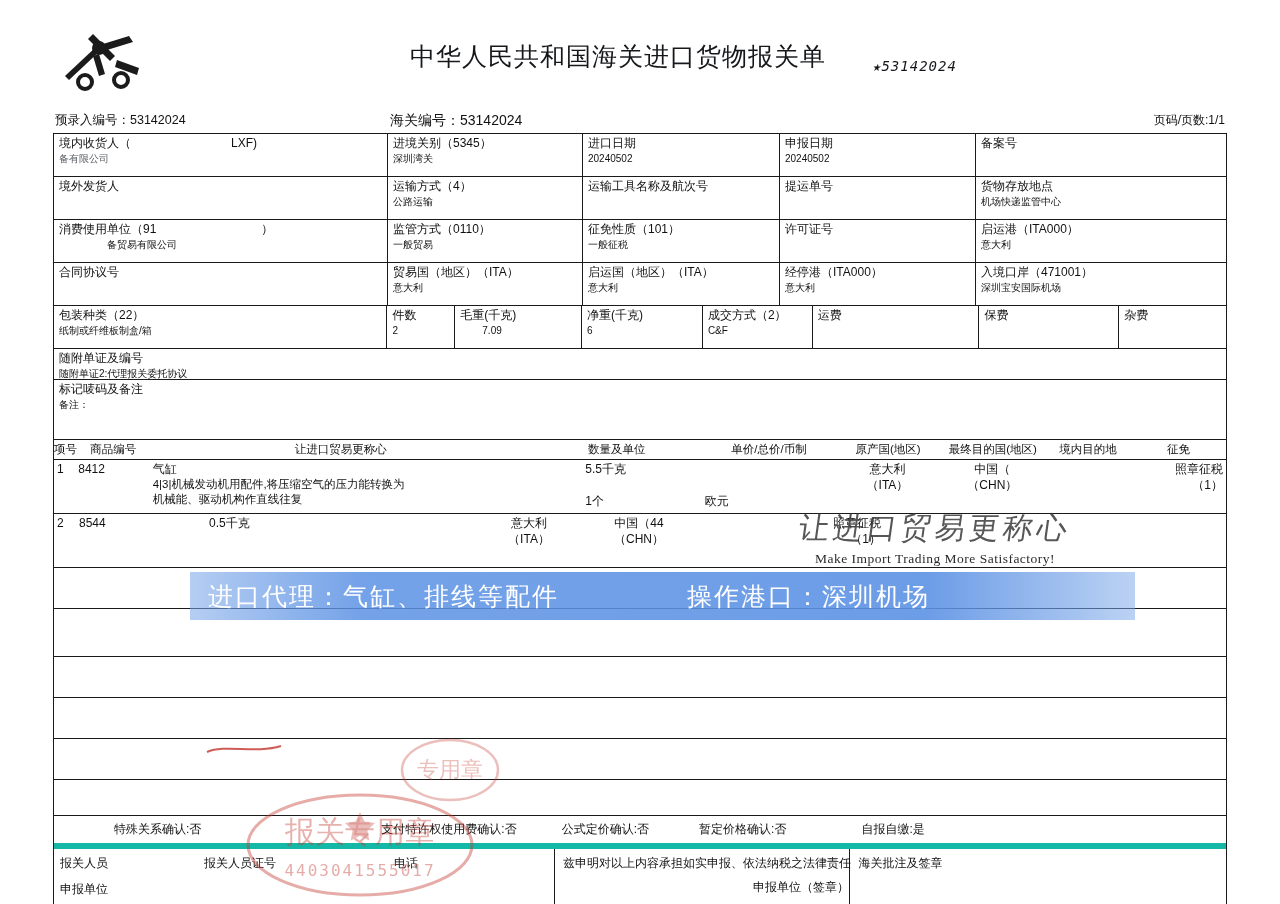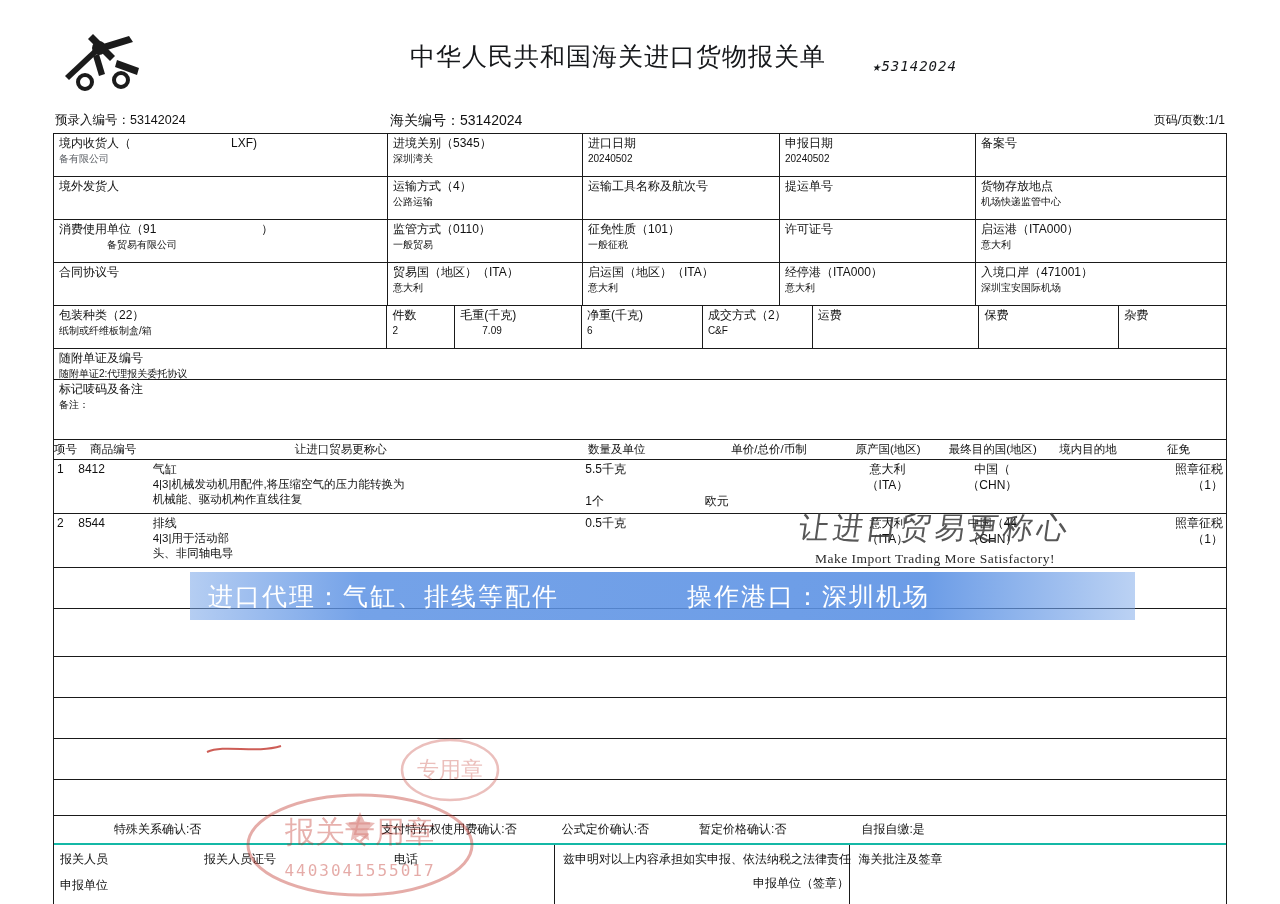--- a/index.html
+++ b/index.html
@@ -162,21 +162,21 @@
   .blank-row {
     height: 30px;
     border-bottom: 1px solid #1a1a1a;
   }
 
   
   .confirm-row {
     display: flex;
     height: 27px;
     align-items: center;
-    border-bottom: 2px solid #14b8a6;
+    border-bottom: 6px solid #14b8a6;
     font-size: 12px;
     color: #111;
   }
   .confirm-row span { white-space: nowrap; }
 
   .footer-row { display: flex; height: 100px; }
   .footer-left { width: 805px; border-right: 1px solid #1a1a1a; position: relative; }
   .footer-right { width: 368px; position: relative; padding: 5px 6px; }
   .f-abs { position: absolute; font-size: 12px; color: #111; white-space: nowrap; }
   .decl-box {
@@ -484,25 +484,20 @@
         <div class="gcell gc-inland"></div>
         <div class="gcell gc-levy">
           <div>照章征税</div>
           <div>（1）</div>
         </div>
       </div>
 
       <div class="grow" style="height:54px">
         <div class="gcell gc-seq">2</div>
         <div class="gcell gc-code">8544</div>
-        <div class="gcell gc-desc">
-          <div>排线</div>
-          <div class="desc-line2">4|3|用于活动部</div>
-          <div class="desc-line2">头、非同轴电导</div>
-        </div>
         <div class="gcell gc-qty">
           <div style="padding-left:52px">0.5千克</div>
           <div style="padding-left:52px;margin-top:16px"></div>
         </div>
         <div class="gcell gc-price">
           <div></div>
           <div style="margin-top:32px"></div>
         </div>
         <div class="gcell gc-origin">
           <div>意大利</div>

